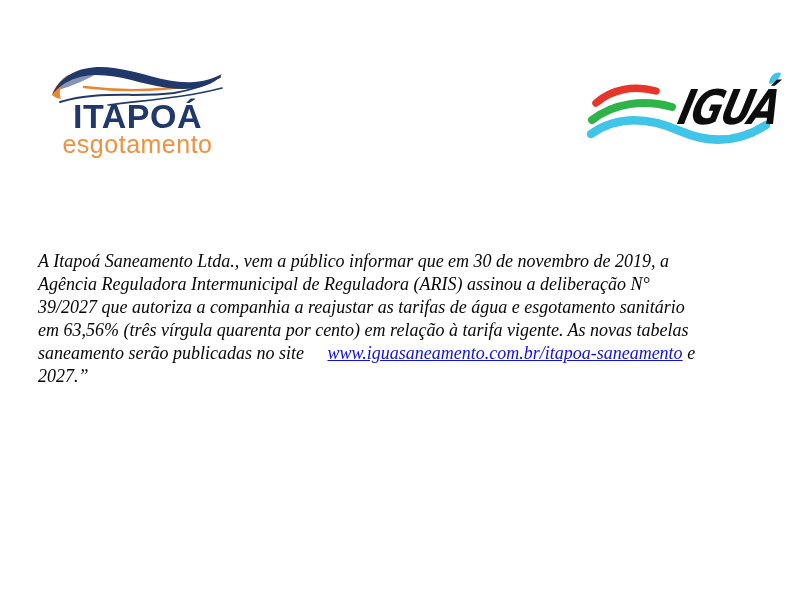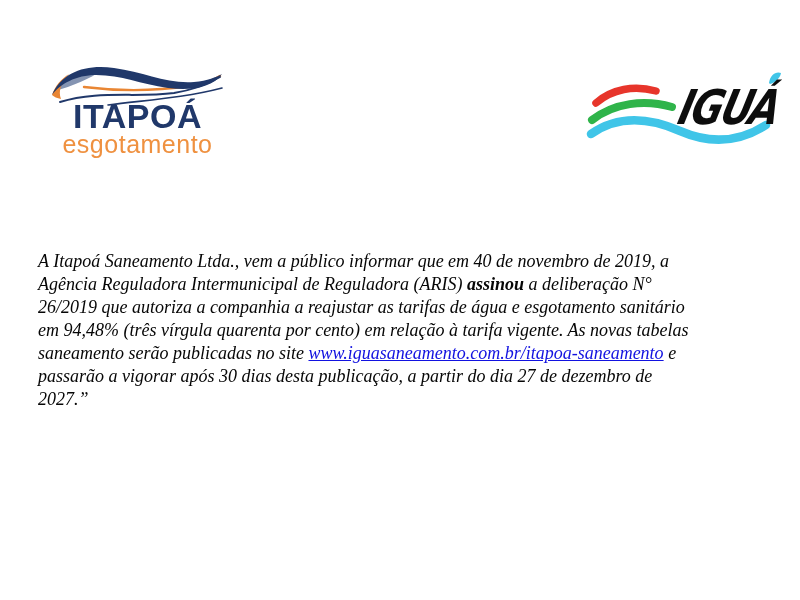--- a/index.html
+++ b/index.html
@@ -18,22 +18,22 @@
 
   
   .logo-igua{position:absolute;left:586px;top:70px;width:196px;height:92px;}
   .igua-word{font-family:"DejaVu Sans",sans-serif;font-weight:bold;font-style:italic;
     font-size:48px;letter-spacing:-2px;fill:#0d0d0d;}
 
   
   .announcement{position:absolute;left:38px;top:250px;width:748px;
     font-style:italic;font-size:18px;line-height:23px;color:#060606;}
   .announcement .line{white-space:nowrap;}
-  .announcement strong{font-weight:bold;}
-  .announcement a.link{color:#1212e0;text-decoration:underline;cursor:pointer;}
+  .announcement strong{font-weight:normal;}
+  .announcement a.link{color:#1212e0;text-decoration:underline;cursor:pointer;margin-left:19px;}
 </style>
 </head>
 <body>
 
 <div class="page">
 
   <div class="logo-itapoa">
     <svg width="175" height="46" viewBox="0 0 175 46">
       <path d="M5,29 C14,13 32,6 52,8 C40,17 22,24 5,29 Z" fill="#8494b2"></path>
       <path d="M2,33 C5,24 11,17 19,12 C11,21 8,29 11,37 C7,36 4,35 2,33 Z" fill="#e98634"></path>
@@ -52,22 +52,21 @@
       <path d="M6,50 C28,33 58,29 86,37" stroke-width="8" fill="none" stroke-linecap="round" stroke="#2fb44a"></path>
       <path d="M5,64 C32,45 62,47 94,61 C124,74 152,73 180,55" stroke-width="8.5" fill="none" stroke-linecap="round" stroke="#40c5e8"></path>
       <path d="M183,13 C184,5 190,1 195,3 C194,9 188,13 184,14 Z" fill="#40c5e8"></path>
       <g transform="translate(90,54) skewX(-14) scale(0.8,1)">
         <text x="0" y="0" class="igua-word">IGUÁ</text>
       </g>
     </svg>
   </div>
 
   <div class="announcement">
-      <div class="line"><span>A Itapoá Saneamento Ltda., vem a público informar que em 40 de novembro de 2019, a</span></div>
+      <div class="line"><span>A Itapoá Saneamento Ltda., vem a público informar que em 30 de novembro de 2019, a</span></div>
       <div class="line"><span>Agência Reguladora Intermunicipal de Reguladora (ARIS) </span><strong>assinou</strong><span> a deliberação N°</span></div>
-      <div class="line"><span>26/2019 que autoriza a companhia a reajustar as tarifas de água e esgotamento sanitário</span></div>
-      <div class="line"><span>em 94,48% (três vírgula quarenta por cento) em relação à tarifa vigente. As novas tabelas</span></div>
+      <div class="line"><span>39/2027 que autoriza a companhia a reajustar as tarifas de água e esgotamento sanitário</span></div>
+      <div class="line"><span>em 63,56% (três vírgula quarenta por cento) em relação à tarifa vigente. As novas tabelas</span></div>
       <div class="line"><span>saneamento serão publicadas no site </span><a class="link">www.iguasaneamento.com.br/itapoa-saneamento</a><span> e</span></div>
-      <div class="line"><span>passarão a vigorar após 30 dias desta publicação, a partir do dia 27 de dezembro de</span></div>
       <div class="line"><span>2027.”</span></div>
     </div>
 
 </div>
 
 </body></html>

